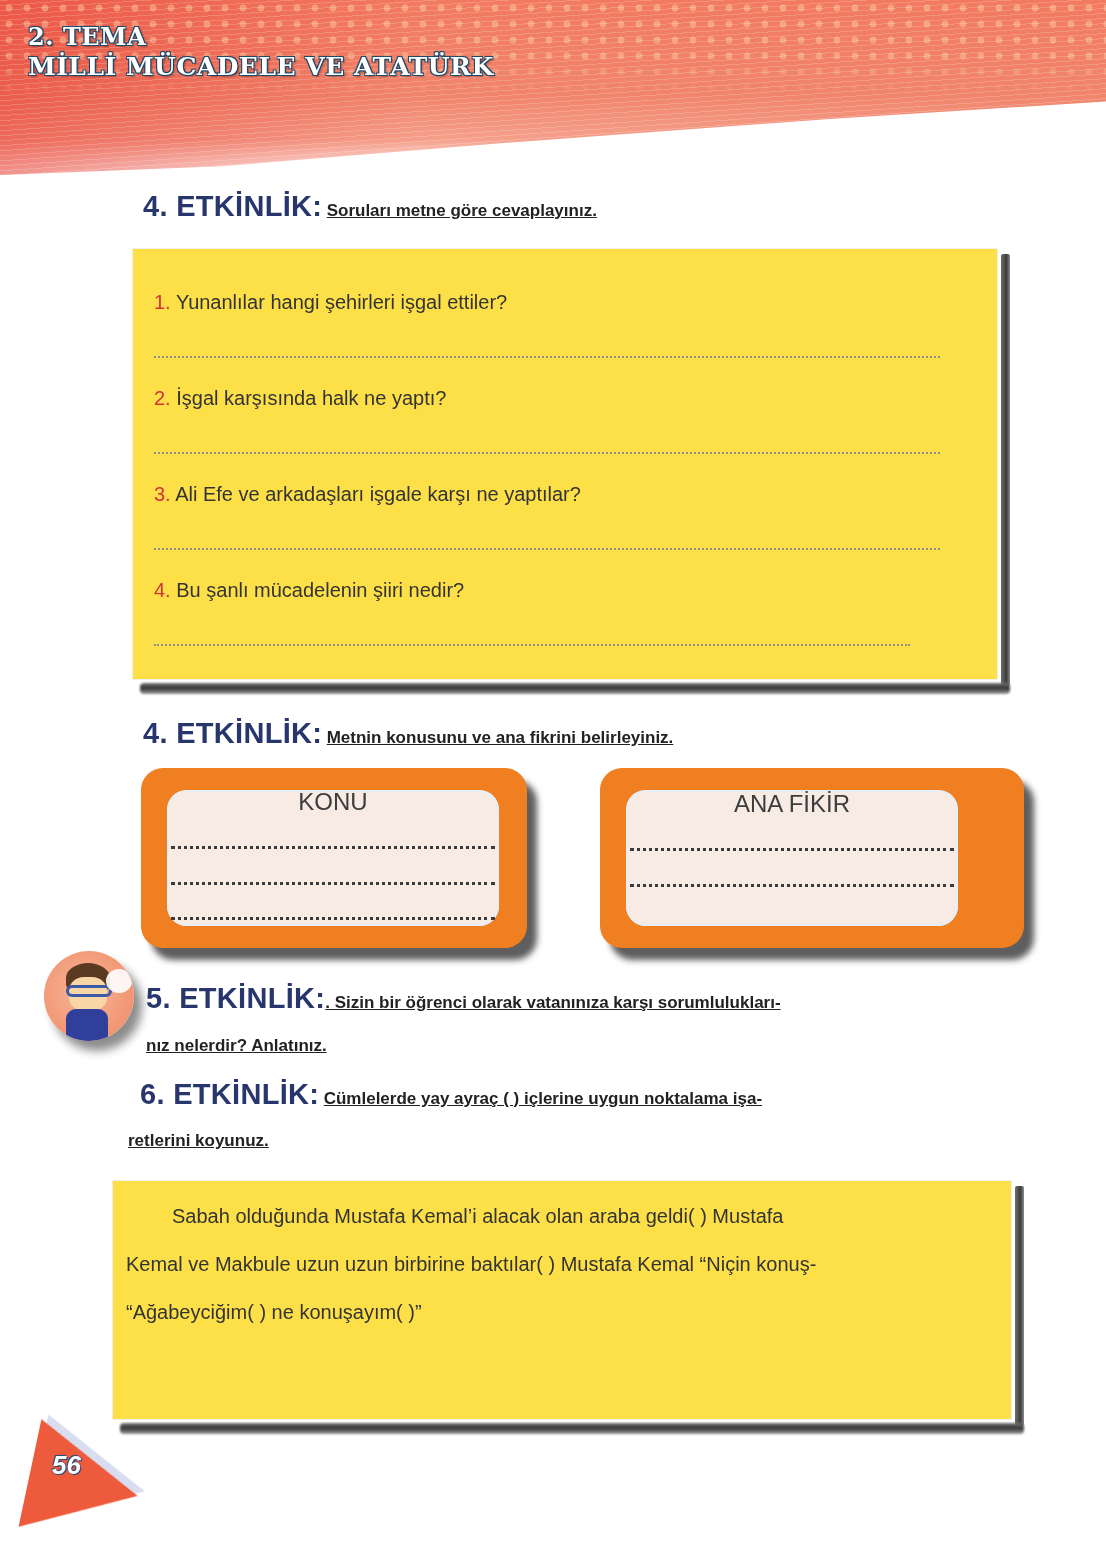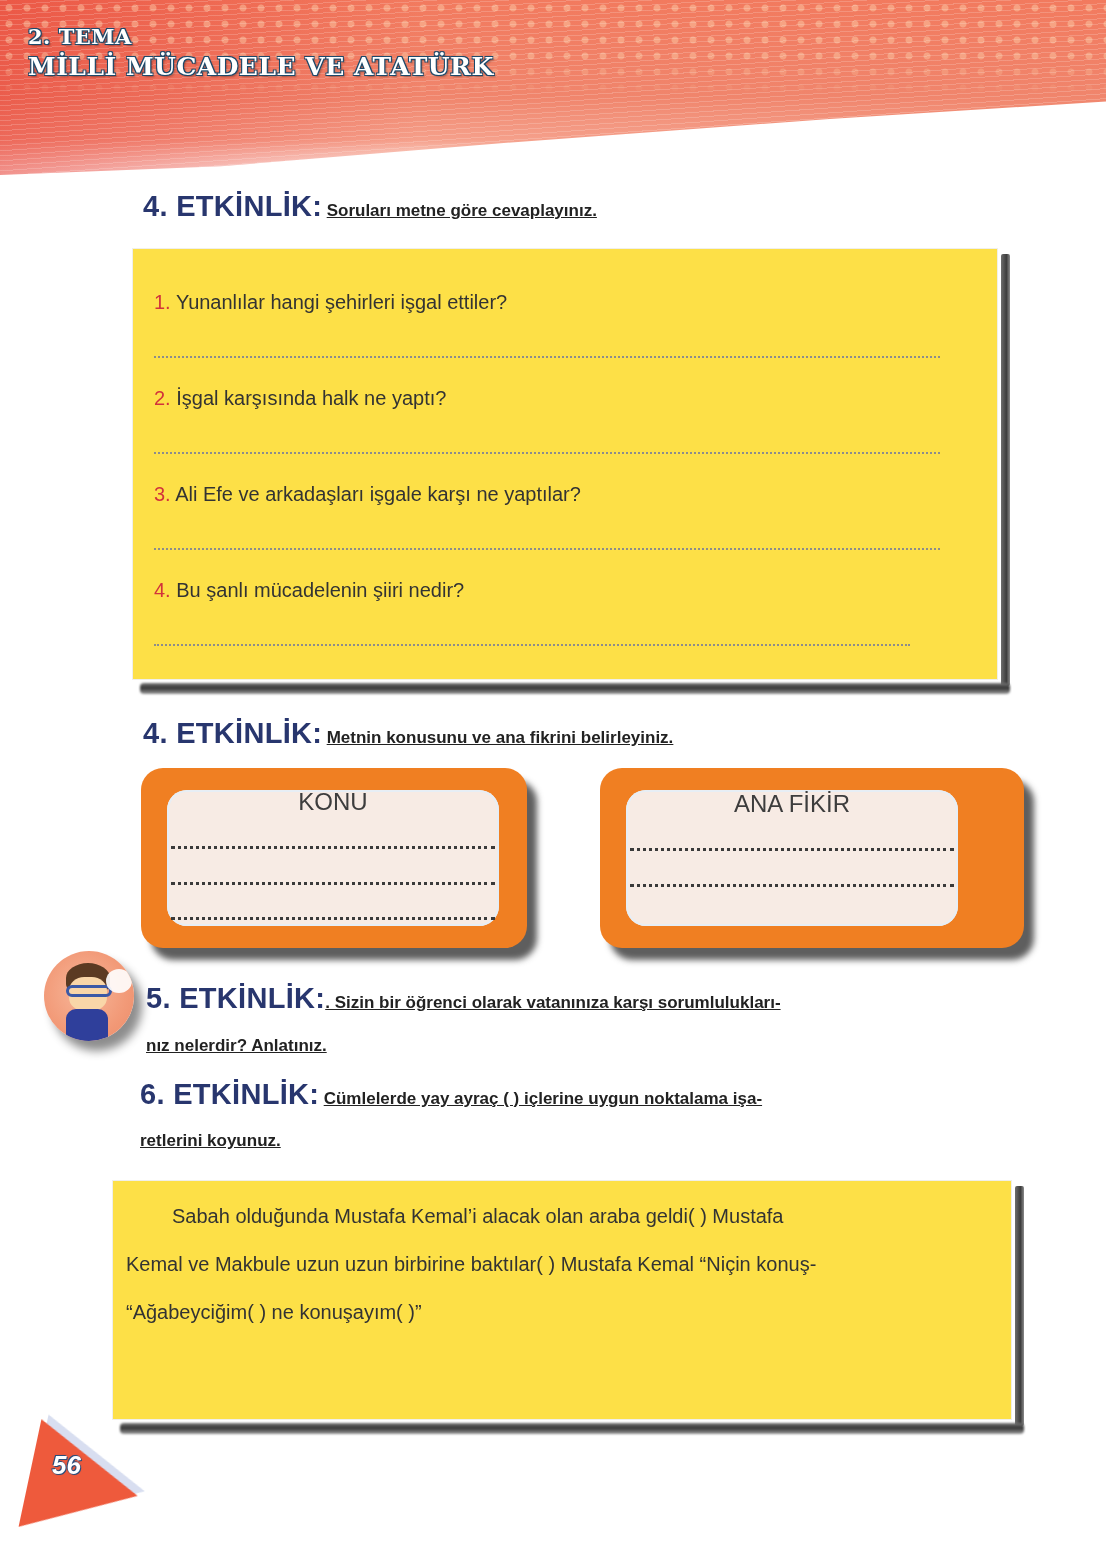--- a/index.html
+++ b/index.html
@@ -31,21 +31,21 @@
   .banner-left-shade {
     position:absolute; left:0; top:0; width:420px; height:175px;
     background: linear-gradient(90deg, rgba(230,60,50,0.55), rgba(230,60,50,0));
   }
   .theme-title {
     position:absolute; left:28px; top:22px; z-index:2;
     font-family:"DejaVu Serif", serif; font-weight:bold;
     color:#ffffff; line-height:30px; letter-spacing:0.5px;
     text-shadow: 0 0 2px #1e4a6b, 1px 1px 0 #1e4a6b, -1px -1px 0 #1e4a6b, 1px -1px 0 #1e4a6b, -1px 1px 0 #1e4a6b, 2px 2px 2px rgba(0,0,0,.3);
   }
-  .theme-title .l1 { font-size:21px; display:block; }
+  .theme-title .l1 { font-size:24px; display:block; }
   .theme-title .l2 { font-size:25px; display:block; }
 
   
   .act-heading {
     position:absolute; font-weight:bold; color:#222;
     font-family:"Liberation Sans", sans-serif;
   }
   .act-heading .num {
     color:#28366e; font-size:29px; letter-spacing:0.3px;
   }
@@ -208,21 +208,21 @@
   <span class="num">5. ETKİNLİK:</span><span class="txt">. Sizin bir öğrenci olarak vatanınıza karşı sorumlulukları-</span>
 </div>
 <div class="act-heading" style="left:146px; top:1036px;">
   <span class="txt">nız nelerdir? Anlatınız.</span>
 </div>
 
 <div class="act-heading" style="left:140px; top:1078px;">
   <span class="num">6. ETKİNLİK:</span>
   <span class="txt">Cümlelerde yay ayraç (   ) içlerine uygun noktalama işa-</span>
 </div>
-<div class="act-heading" style="left:140px; top:1131px;">
+<div class="act-heading" style="left:128px; top:1131px;">
   <span class="txt">retlerini koyunuz.</span>
 </div>
 
 <div class="paper" style="left:112px; top:1180px; width:900px; height:240px;">
   <div class="edge-right"></div>
   <div class="edge-bottom"></div>
   <div class="passage" style="top:12px;">
     <p style="padding-left:46px;">Sabah olduğunda Mustafa Kemal’i alacak olan araba geldi(    ) Mustafa</p>
     <p>Kemal ve Makbule uzun uzun birbirine baktılar(   ) Mustafa Kemal “Niçin konuş-</p>
     <p>“Ağabeyciğim(    ) ne konuşayım(    )”</p>

